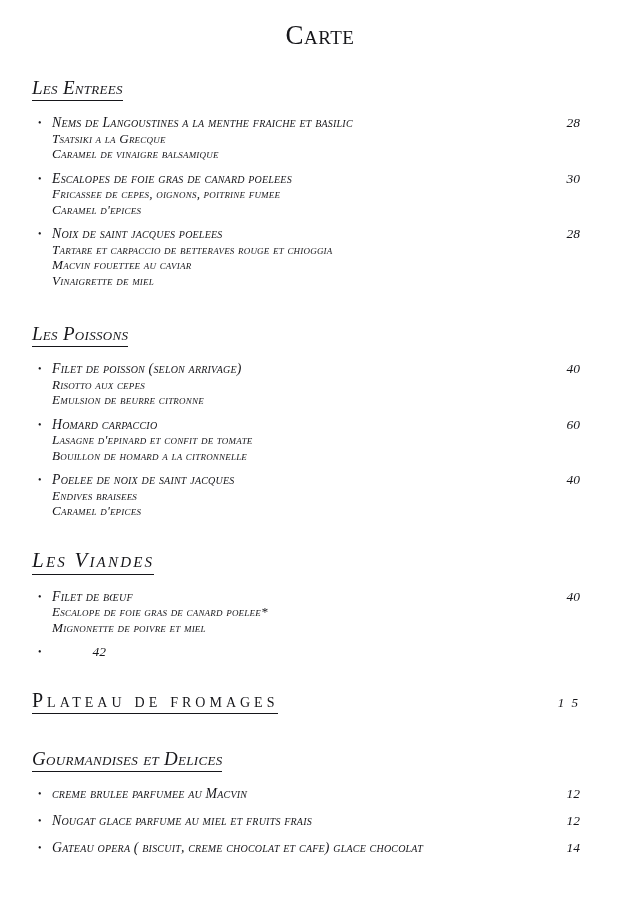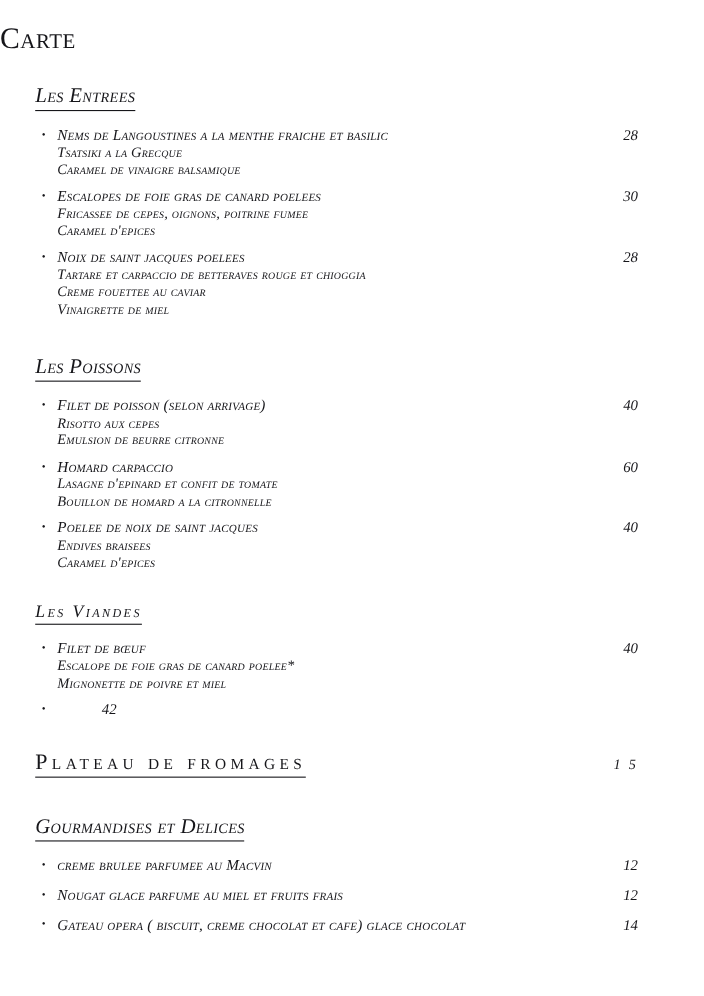--- a/index.html
+++ b/index.html
@@ -17,20 +17,21 @@
   }
   .page {
     width: 640px;
     height: 905px;
     box-sizing: border-box;
     padding: 0;
     position: relative;
   }
   
   .doc-title {
+    text-align: center;
     font-size: 27px;
     letter-spacing: 0.5px;
     font-variant: small-caps;
     margin-top: 20px;
     margin-bottom: 4px;
     font-weight: normal;
     font-family: "Liberation Serif", serif;
   }
   
   .section {
@@ -43,21 +44,21 @@
     font-size: 19px;
     border-bottom: 1px solid #16161a;
     display: inline-block;
     padding-bottom: 1px;
     margin-bottom: 14px;
     font-weight: normal;
     letter-spacing: 0.3px;
   }
   .section-title.wide {
     letter-spacing: 2.2px;
-    font-size: 16px;
+    font-size: 21px;
   }
   .section-title.extrawide {
     letter-spacing: 4px;
     font-size: 20px;
     font-style: normal;
   }
   .sec-head-row {
     display: flex;
     align-items: baseline;
     justify-content: space-between;
@@ -146,21 +147,21 @@
         <div class="dish-line">Caramel d'epices</div>
       </div>
       <div class="price">30</div>
     </div>
 
     <div class="dish">
       <div class="bullet">•</div>
       <div class="dish-body">
         <div class="dish-line main">Noix de saint jacques poelees</div>
         <div class="dish-line">Tartare et carpaccio de betteraves rouge et chioggia</div>
-        <div class="dish-line">Creme fouettee au caviar</div>
+        <div class="dish-line">Macvin fouettee au caviar</div>
         <div class="dish-line">Vinaigrette de miel</div>
       </div>
       <div class="price">28</div>
     </div>
   </div>
 
   <div class="sec-spacer-lg"></div>
 
   <div class="section">
     <div class="sec-head-row">

